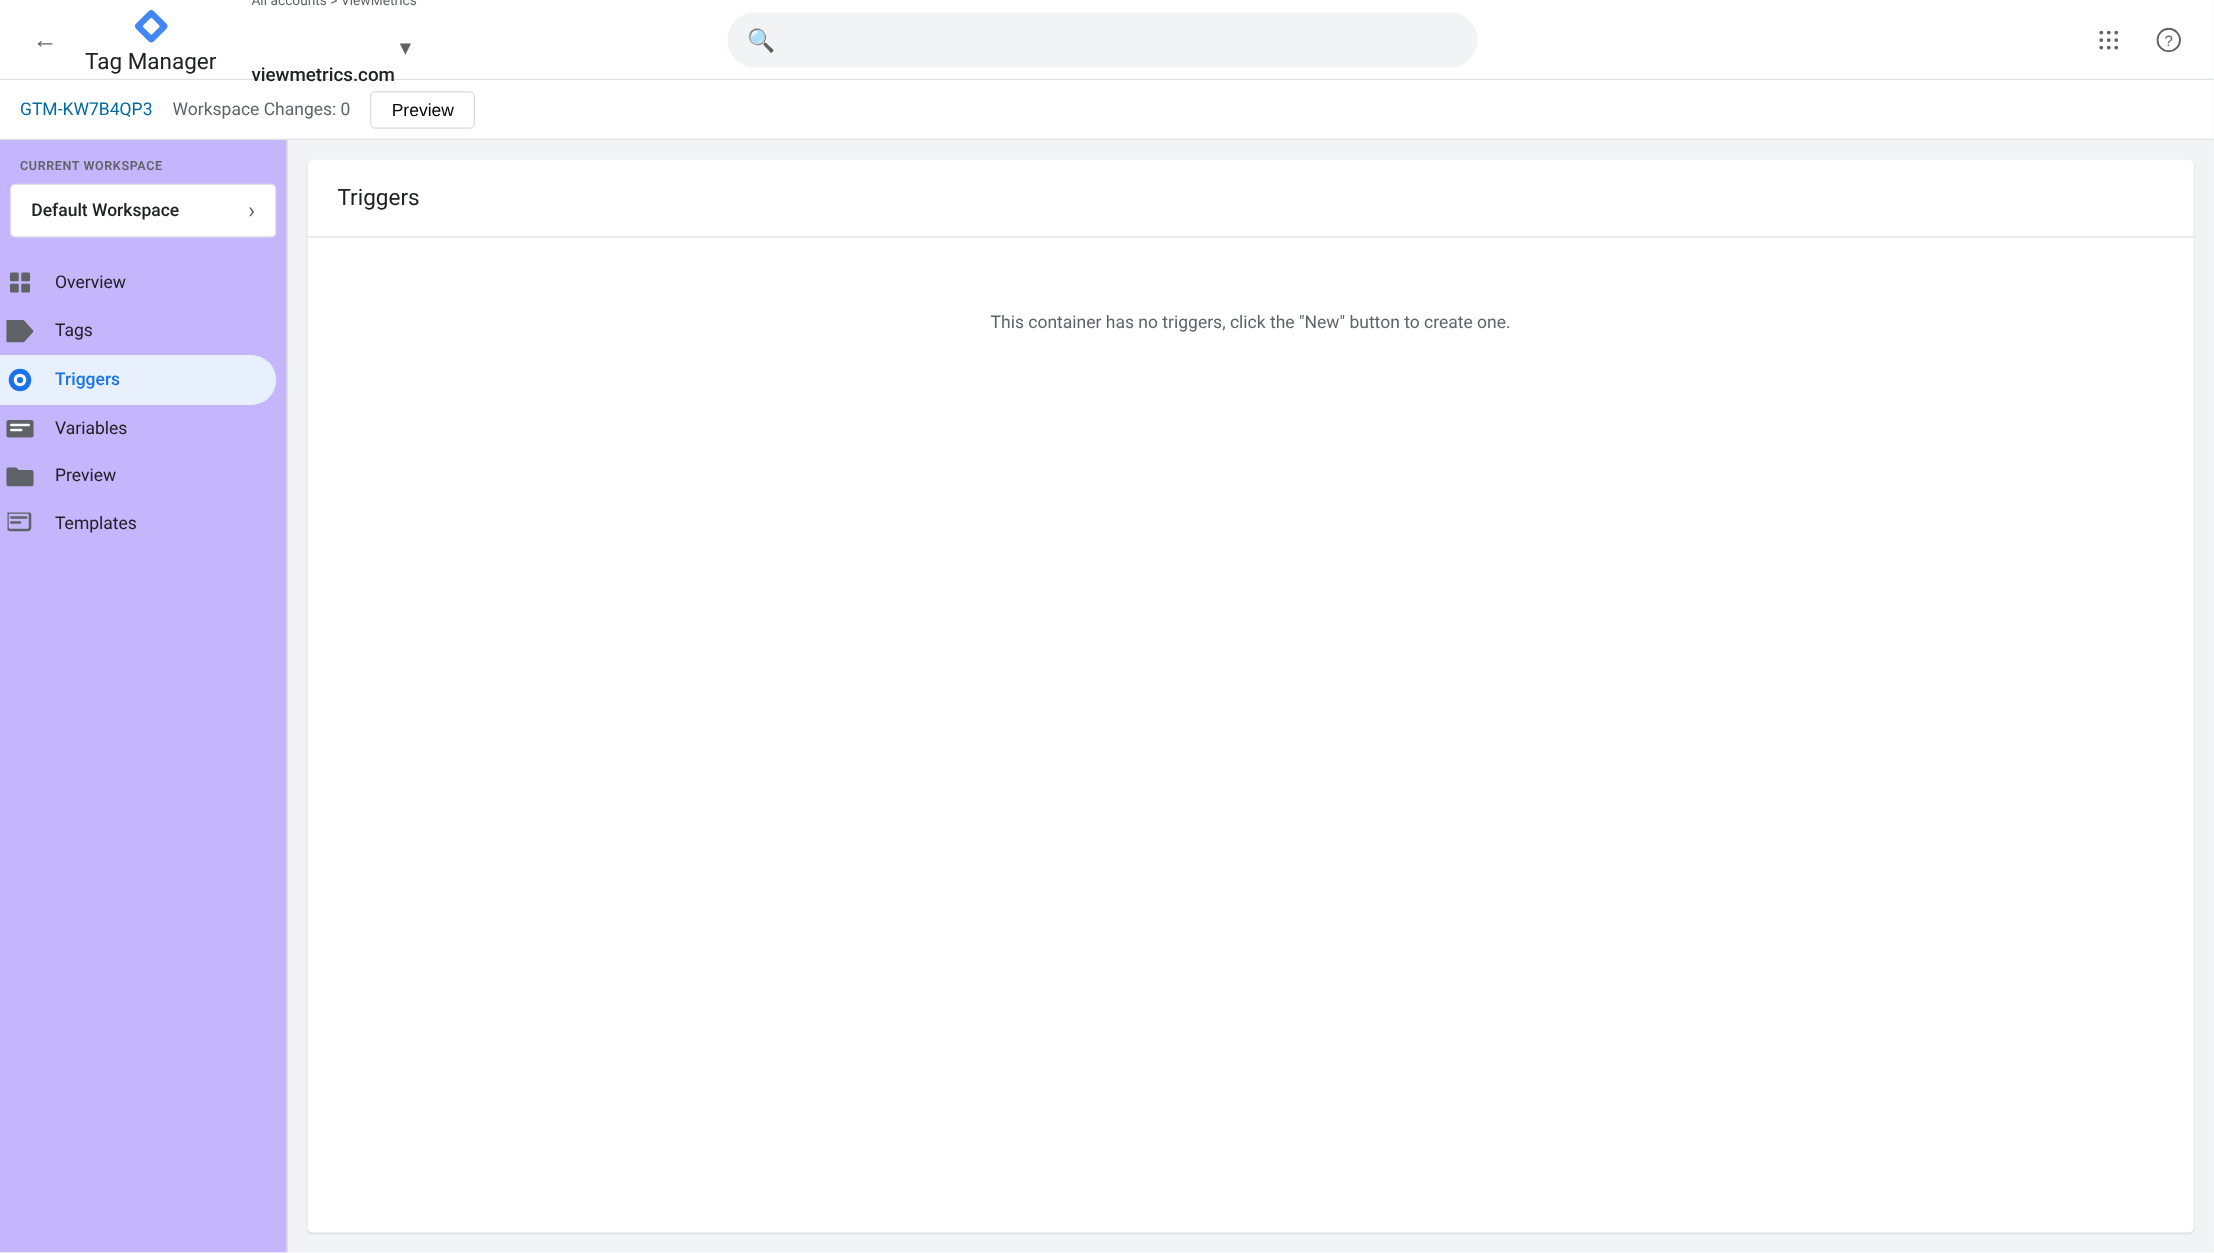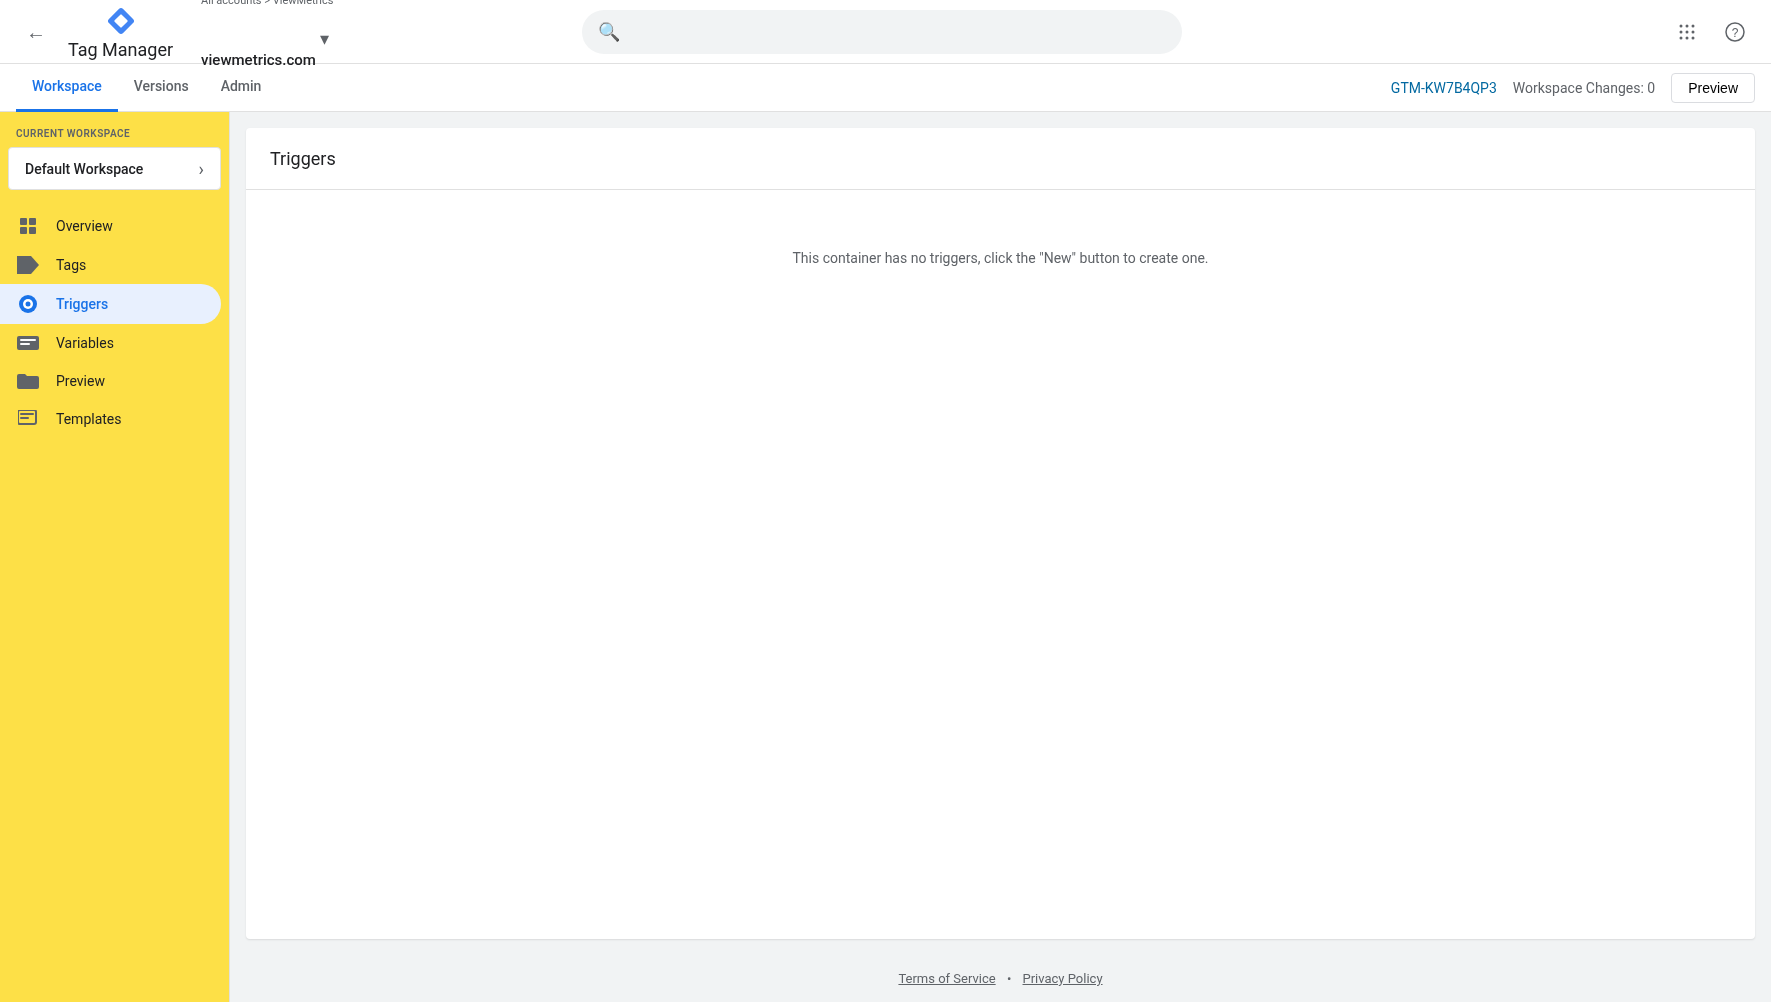--- a/index.html
+++ b/index.html
@@ -142,21 +142,21 @@
 
     
     .main-layout {
       display: flex;
       height: calc(1002px - 64px - 48px);
     }
 
     
     .sidebar {
       width: 230px;
-      background: #fde047;
+      background: #c4b5fd;
       flex-shrink: 0;
       padding-top: 16px;
       border-right: 1px solid #e0e0e0;
       display: flex;
       flex-direction: column;
     }
     .current-workspace-label {
       font-size: 10px;
       font-weight: 600;
       color: #5f6368;
@@ -180,21 +180,21 @@
       color: #202124;
       font-weight: 500;
     }
     .workspace-chevron { color: #5f6368; font-size: 18px; }
 
     .sidebar-nav { flex: 1; }
     .sidebar-item {
       display: flex;
       align-items: center;
       gap: 16px;
-      padding: 10px 16px;
+      padding: 10px 4px;
       cursor: pointer;
       border-radius: 0 24px 24px 0;
       margin-right: 8px;
       color: #202124;
       font-size: 14px;
       font-weight: 400;
     }
     .sidebar-item.active {
       background: #e8f0fe;
       color: #1a73e8;
@@ -298,25 +298,20 @@
     <div class="help-btn">
       <svg width="20" height="20" viewBox="0 0 20 20">
         <circle cx="10" cy="10" r="9" fill="none" stroke="#5f6368" stroke-width="1.5"></circle>
         <text x="10" y="14.5" text-anchor="middle" font-size="12" fill="#5f6368" font-family="Arial">?</text>
       </svg>
     </div>
   </div>
 </div>
 
 <div class="sub-nav">
-  <div class="sub-nav-left">
-    <div class="nav-tab active">Workspace</div>
-    <div class="nav-tab">Versions</div>
-    <div class="nav-tab">Admin</div>
-  </div>
   <div class="sub-nav-right">
     <span class="gtm-id">GTM-KW7B4QP3</span>
     <span class="workspace-changes">Workspace Changes: 0</span>
     <button class="preview-btn">Preview</button>
   </div>
 </div>
 
 <div class="main-layout">
 
   <div class="sidebar">
@@ -398,20 +393,15 @@
   <div class="content-area">
     <div class="content-panel">
       <div class="panel-header">
         <span class="panel-title">Triggers</span>
       </div>
       <div class="panel-body">
         <span>This container has no triggers, click the "New" button to create one.</span>
       </div>
     </div>
 
-    <div class="footer">
-      <a>Terms of Service</a>
-      <span class="footer-sep">•</span>
-      <a>Privacy Policy</a>
-    </div>
   </div>
 
 </div>
 
 </body></html>

